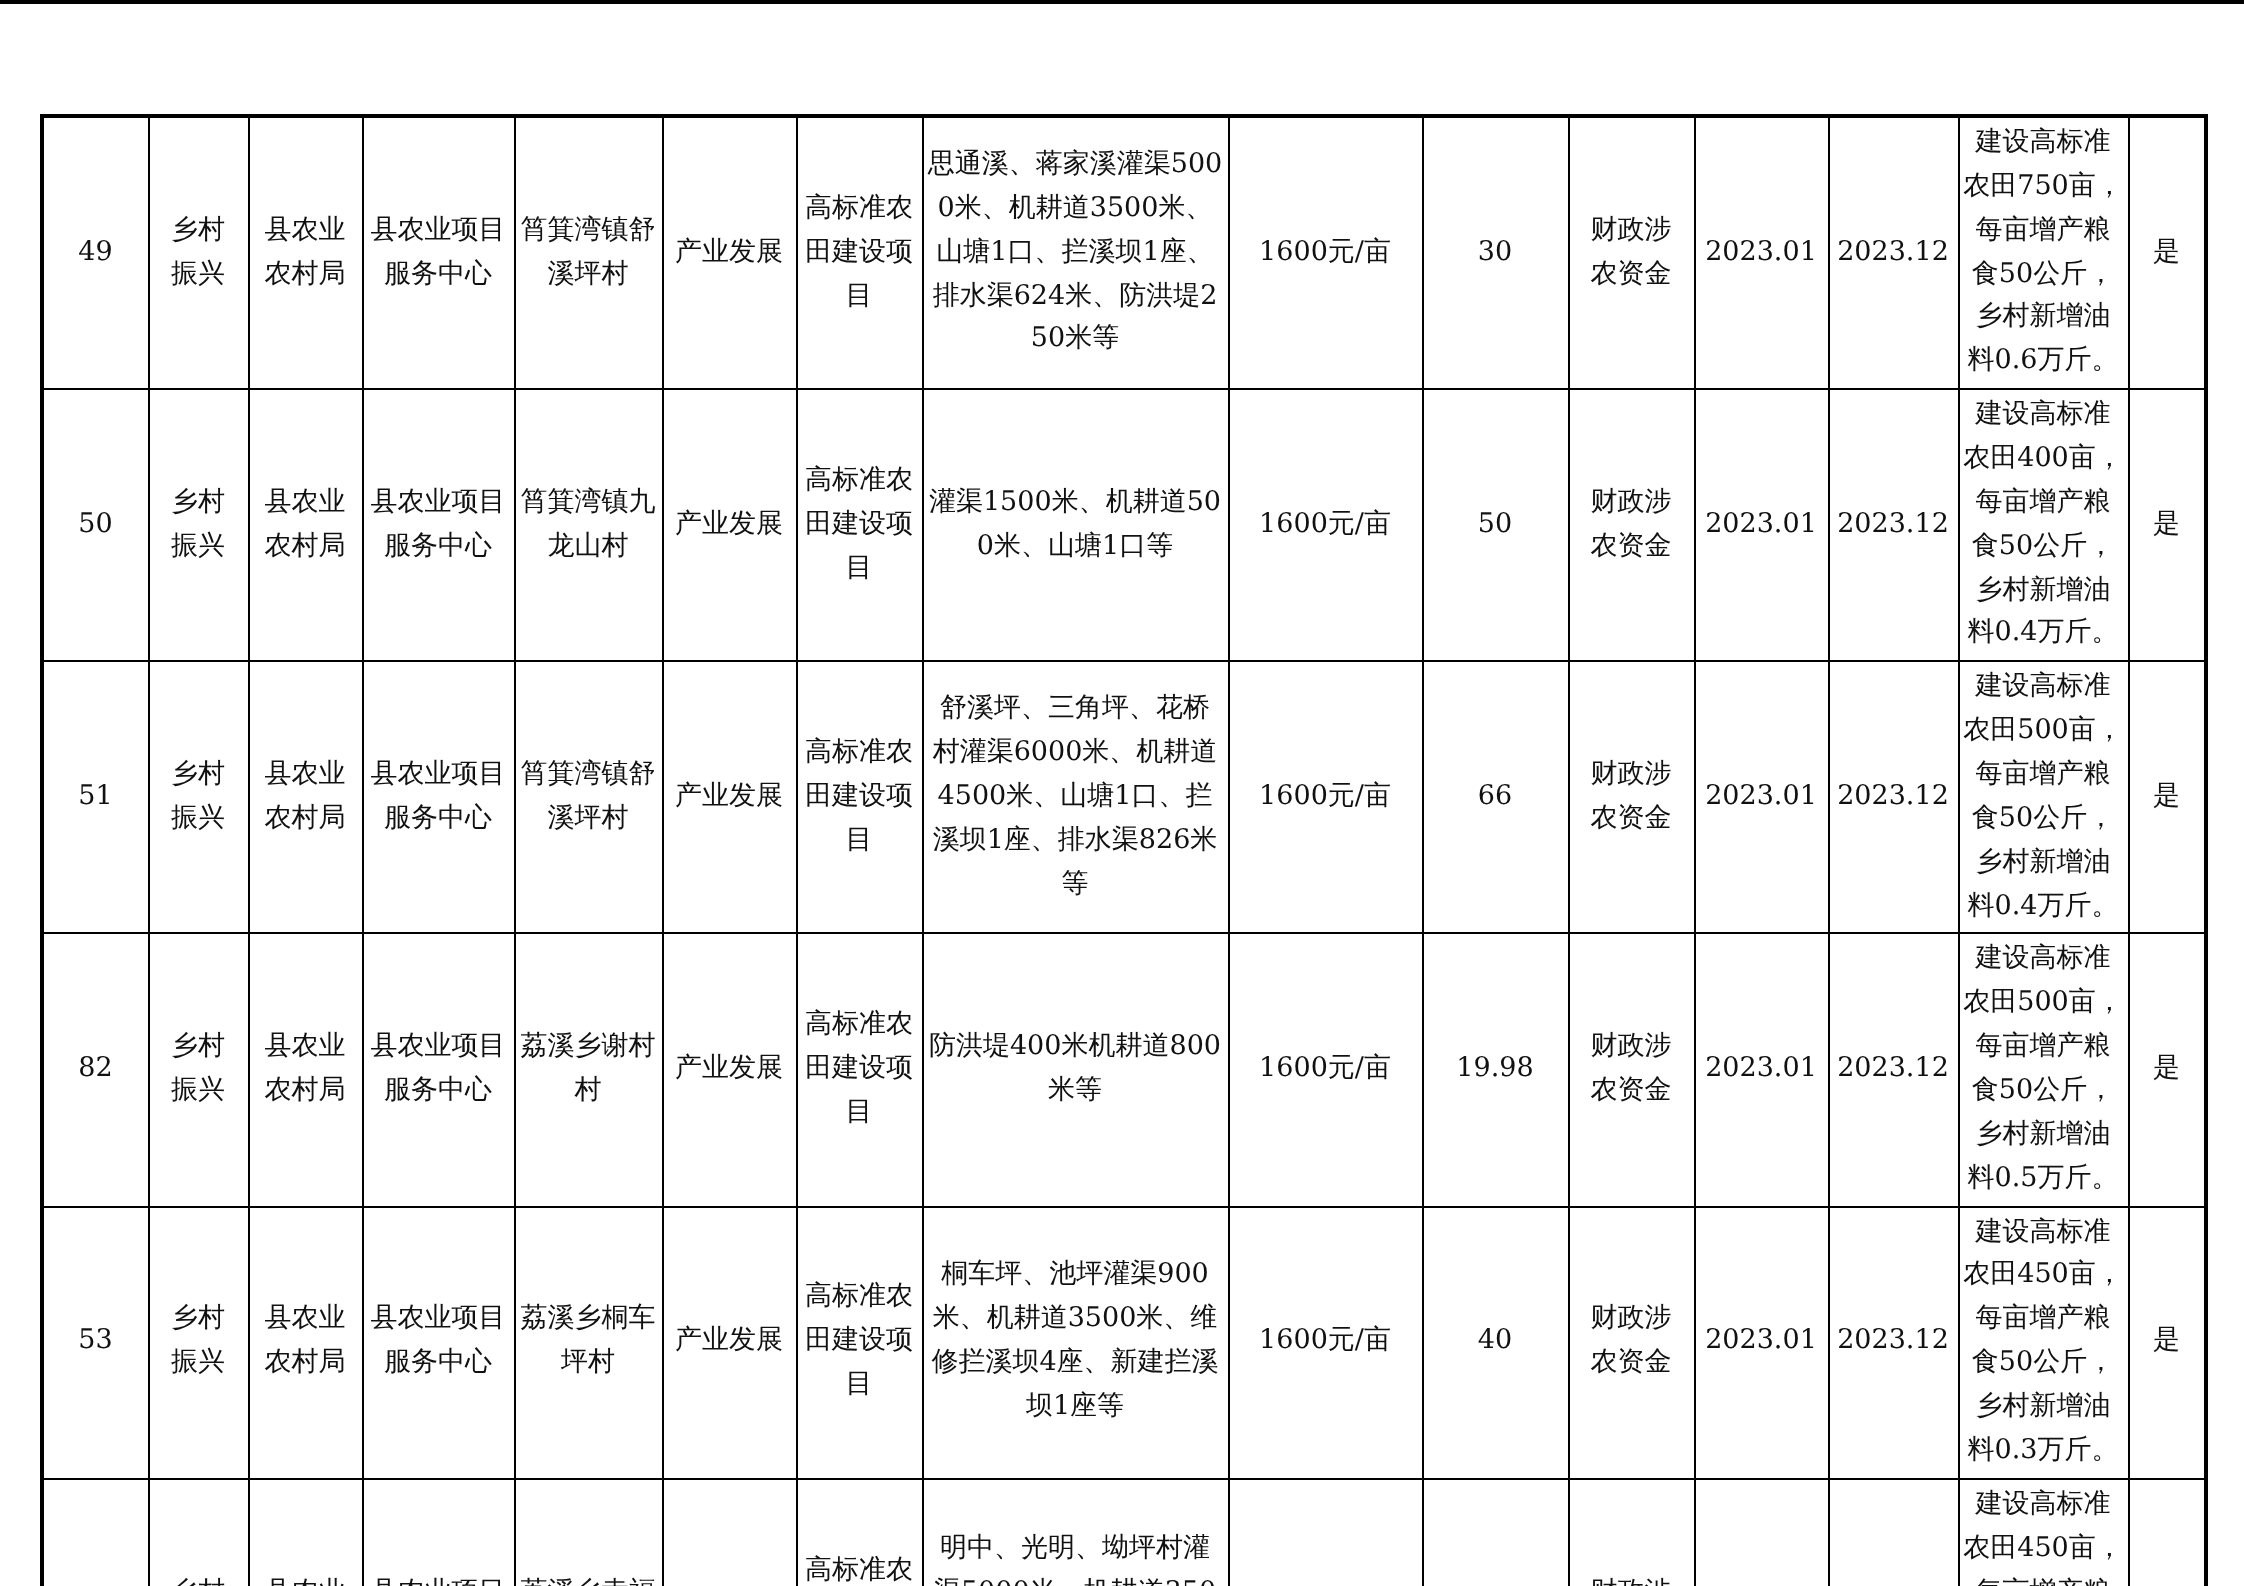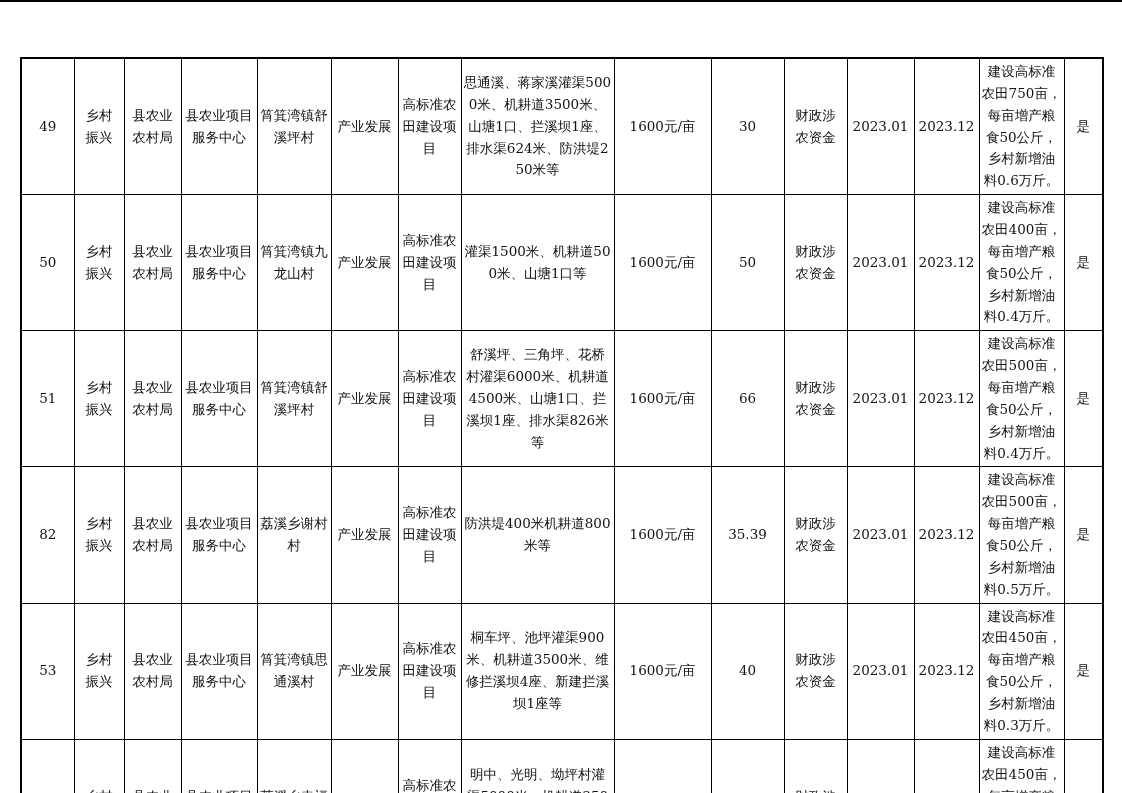--- a/index.html
+++ b/index.html
@@ -147,33 +147,33 @@
       <tr class="r3">
         <td>82</td>
         <td>乡村振兴</td>
         <td>县农业农村局</td>
         <td>县农业项目服务中心</td>
         <td>荔溪乡谢村村</td>
         <td>产业发展</td>
         <td>高标准农田建设项目</td>
         <td>防洪堤400米机耕道800米等</td>
         <td>1600元/亩</td>
-        <td>35.39</td>
+        <td>19.98</td>
         <td>财政涉农资金</td>
         <td>2023.01</td>
         <td>2023.12</td>
         <td>建设高标准农田500亩，每亩增产粮食50公斤，乡村新增油料0.5万斤。</td>
         <td>是</td>
       </tr>
       <tr class="r4">
         <td>53</td>
         <td>乡村振兴</td>
         <td>县农业农村局</td>
         <td>县农业项目服务中心</td>
-        <td>筲箕湾镇思通溪村</td>
+        <td>荔溪乡桐车坪村</td>
         <td>产业发展</td>
         <td>高标准农田建设项目</td>
         <td>桐车坪、池坪灌渠900米、机耕道3500米、维修拦溪坝4座、新建拦溪坝1座等</td>
         <td>1600元/亩</td>
         <td>40</td>
         <td>财政涉农资金</td>
         <td>2023.01</td>
         <td>2023.12</td>
         <td>建设高标准农田450亩，每亩增产粮食50公斤，乡村新增油料0.3万斤。</td>
         <td>是</td>

